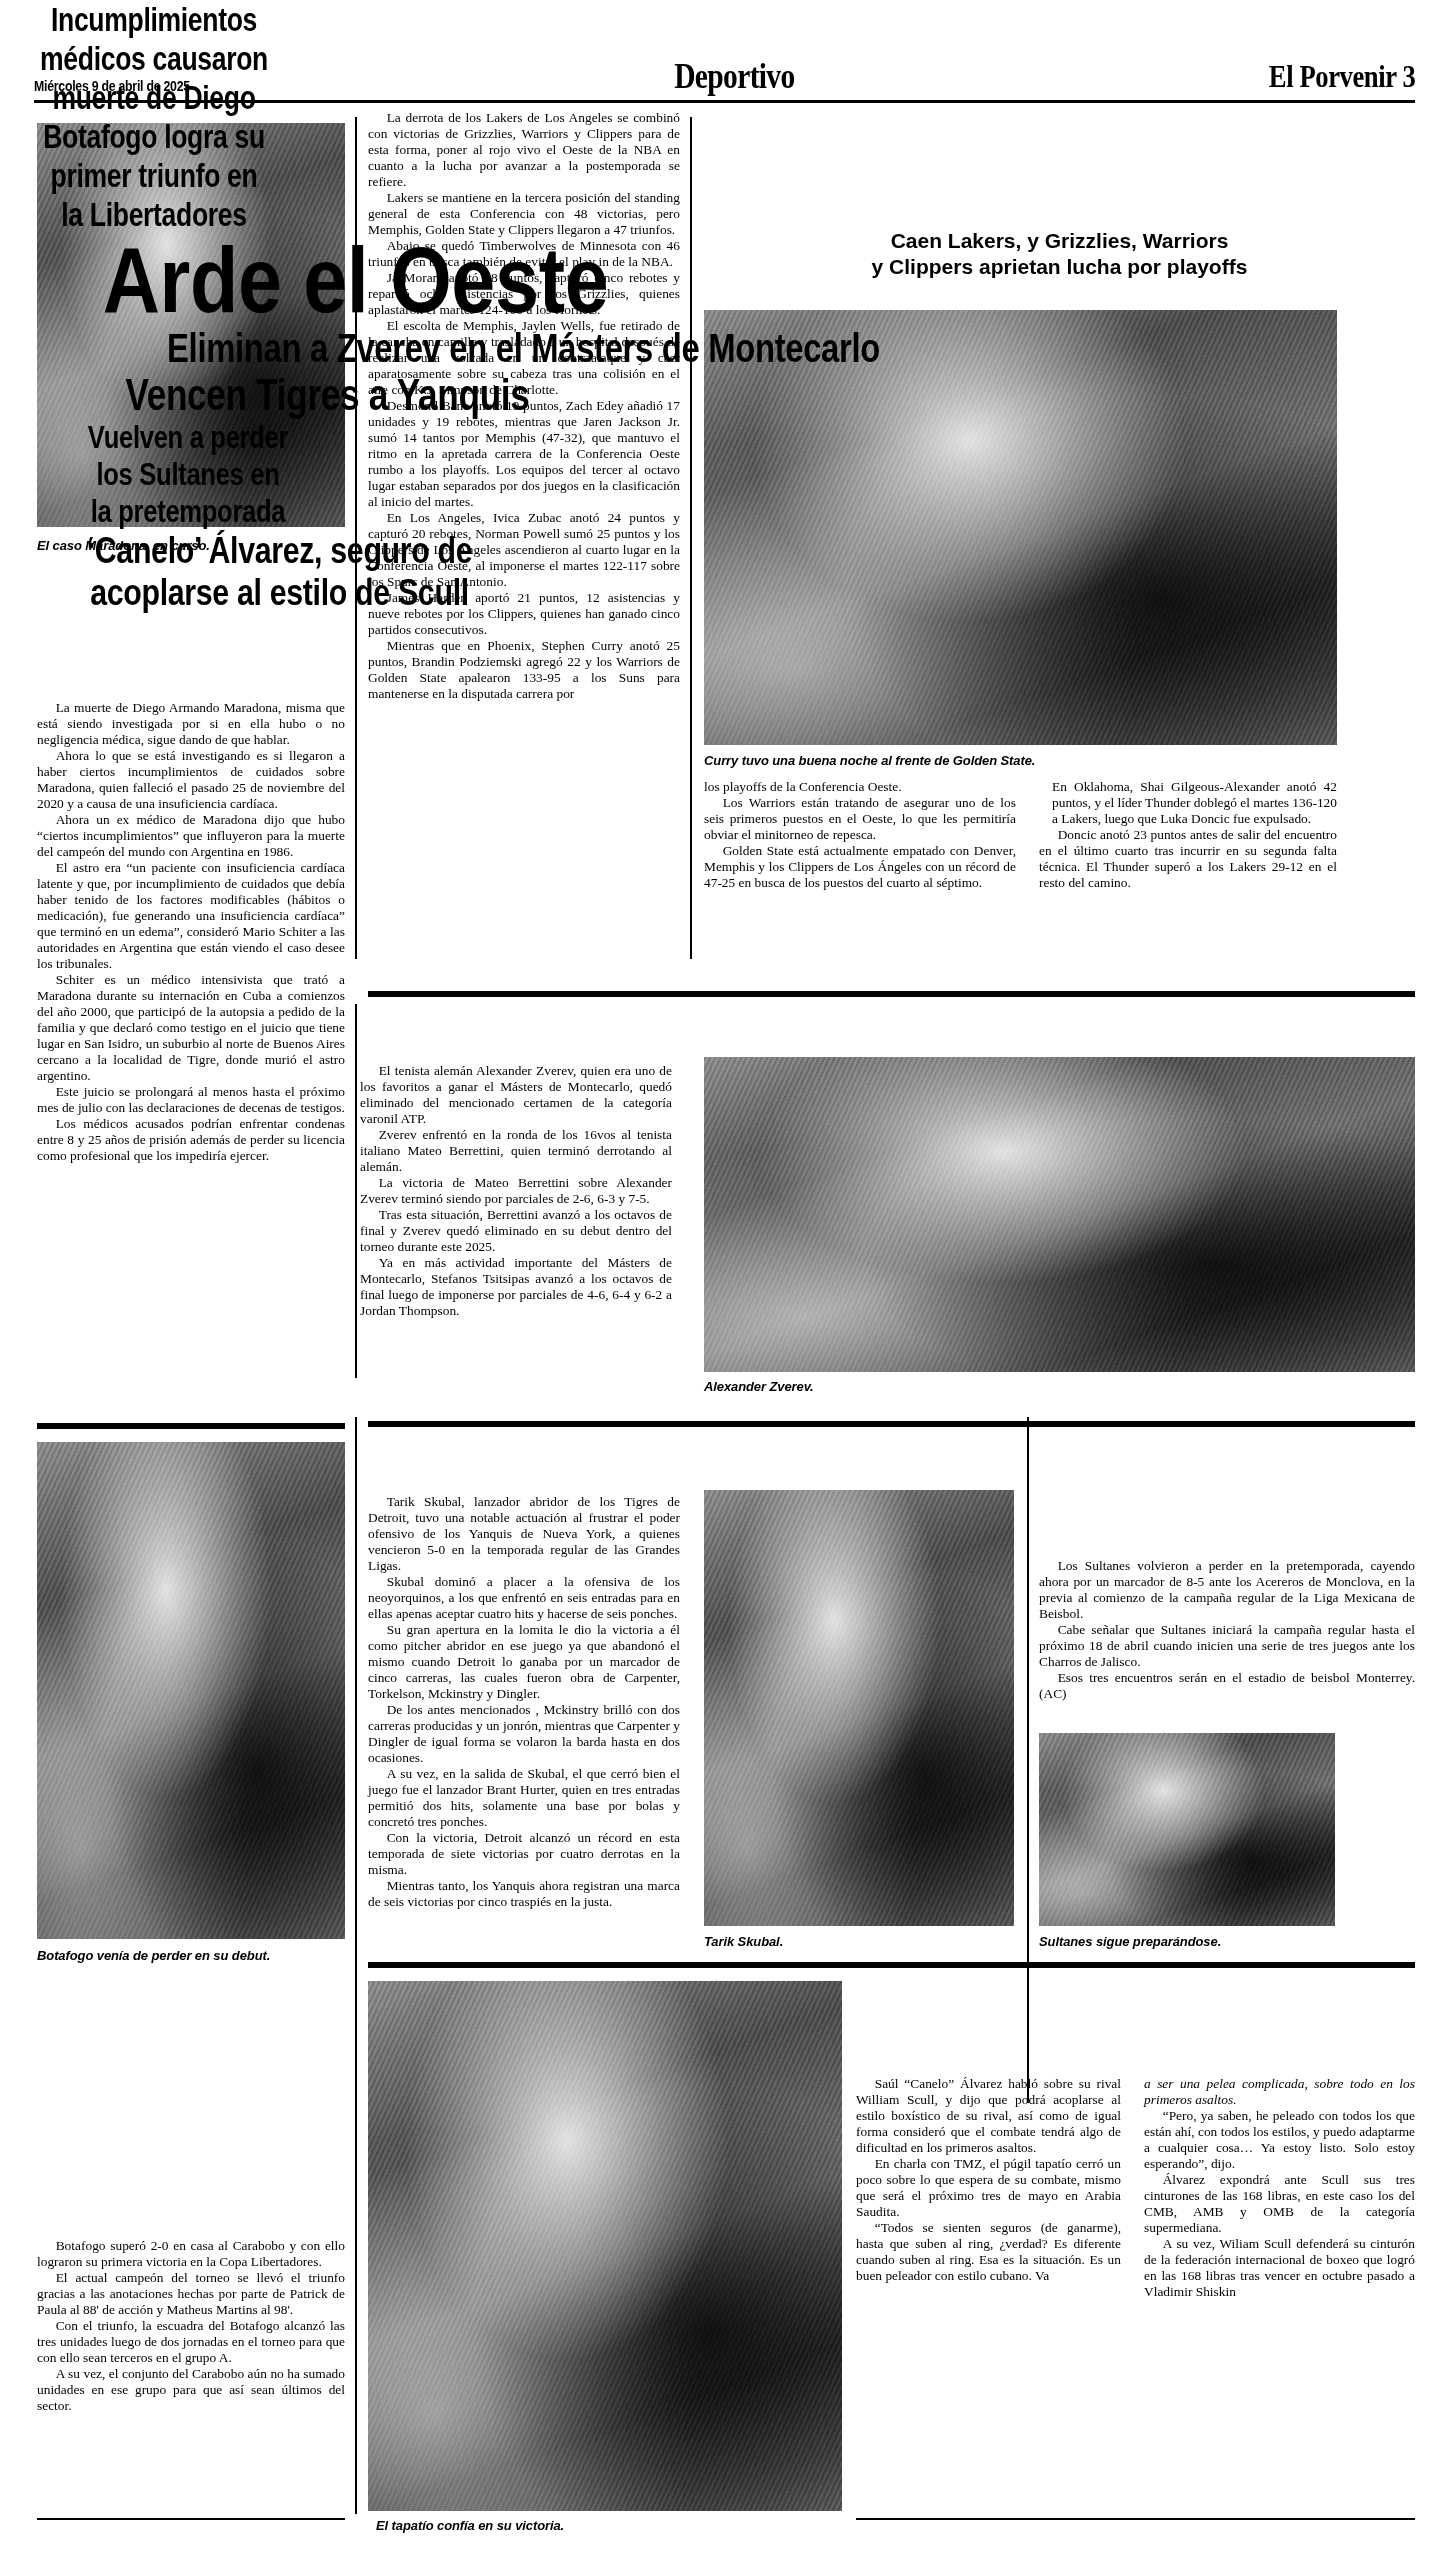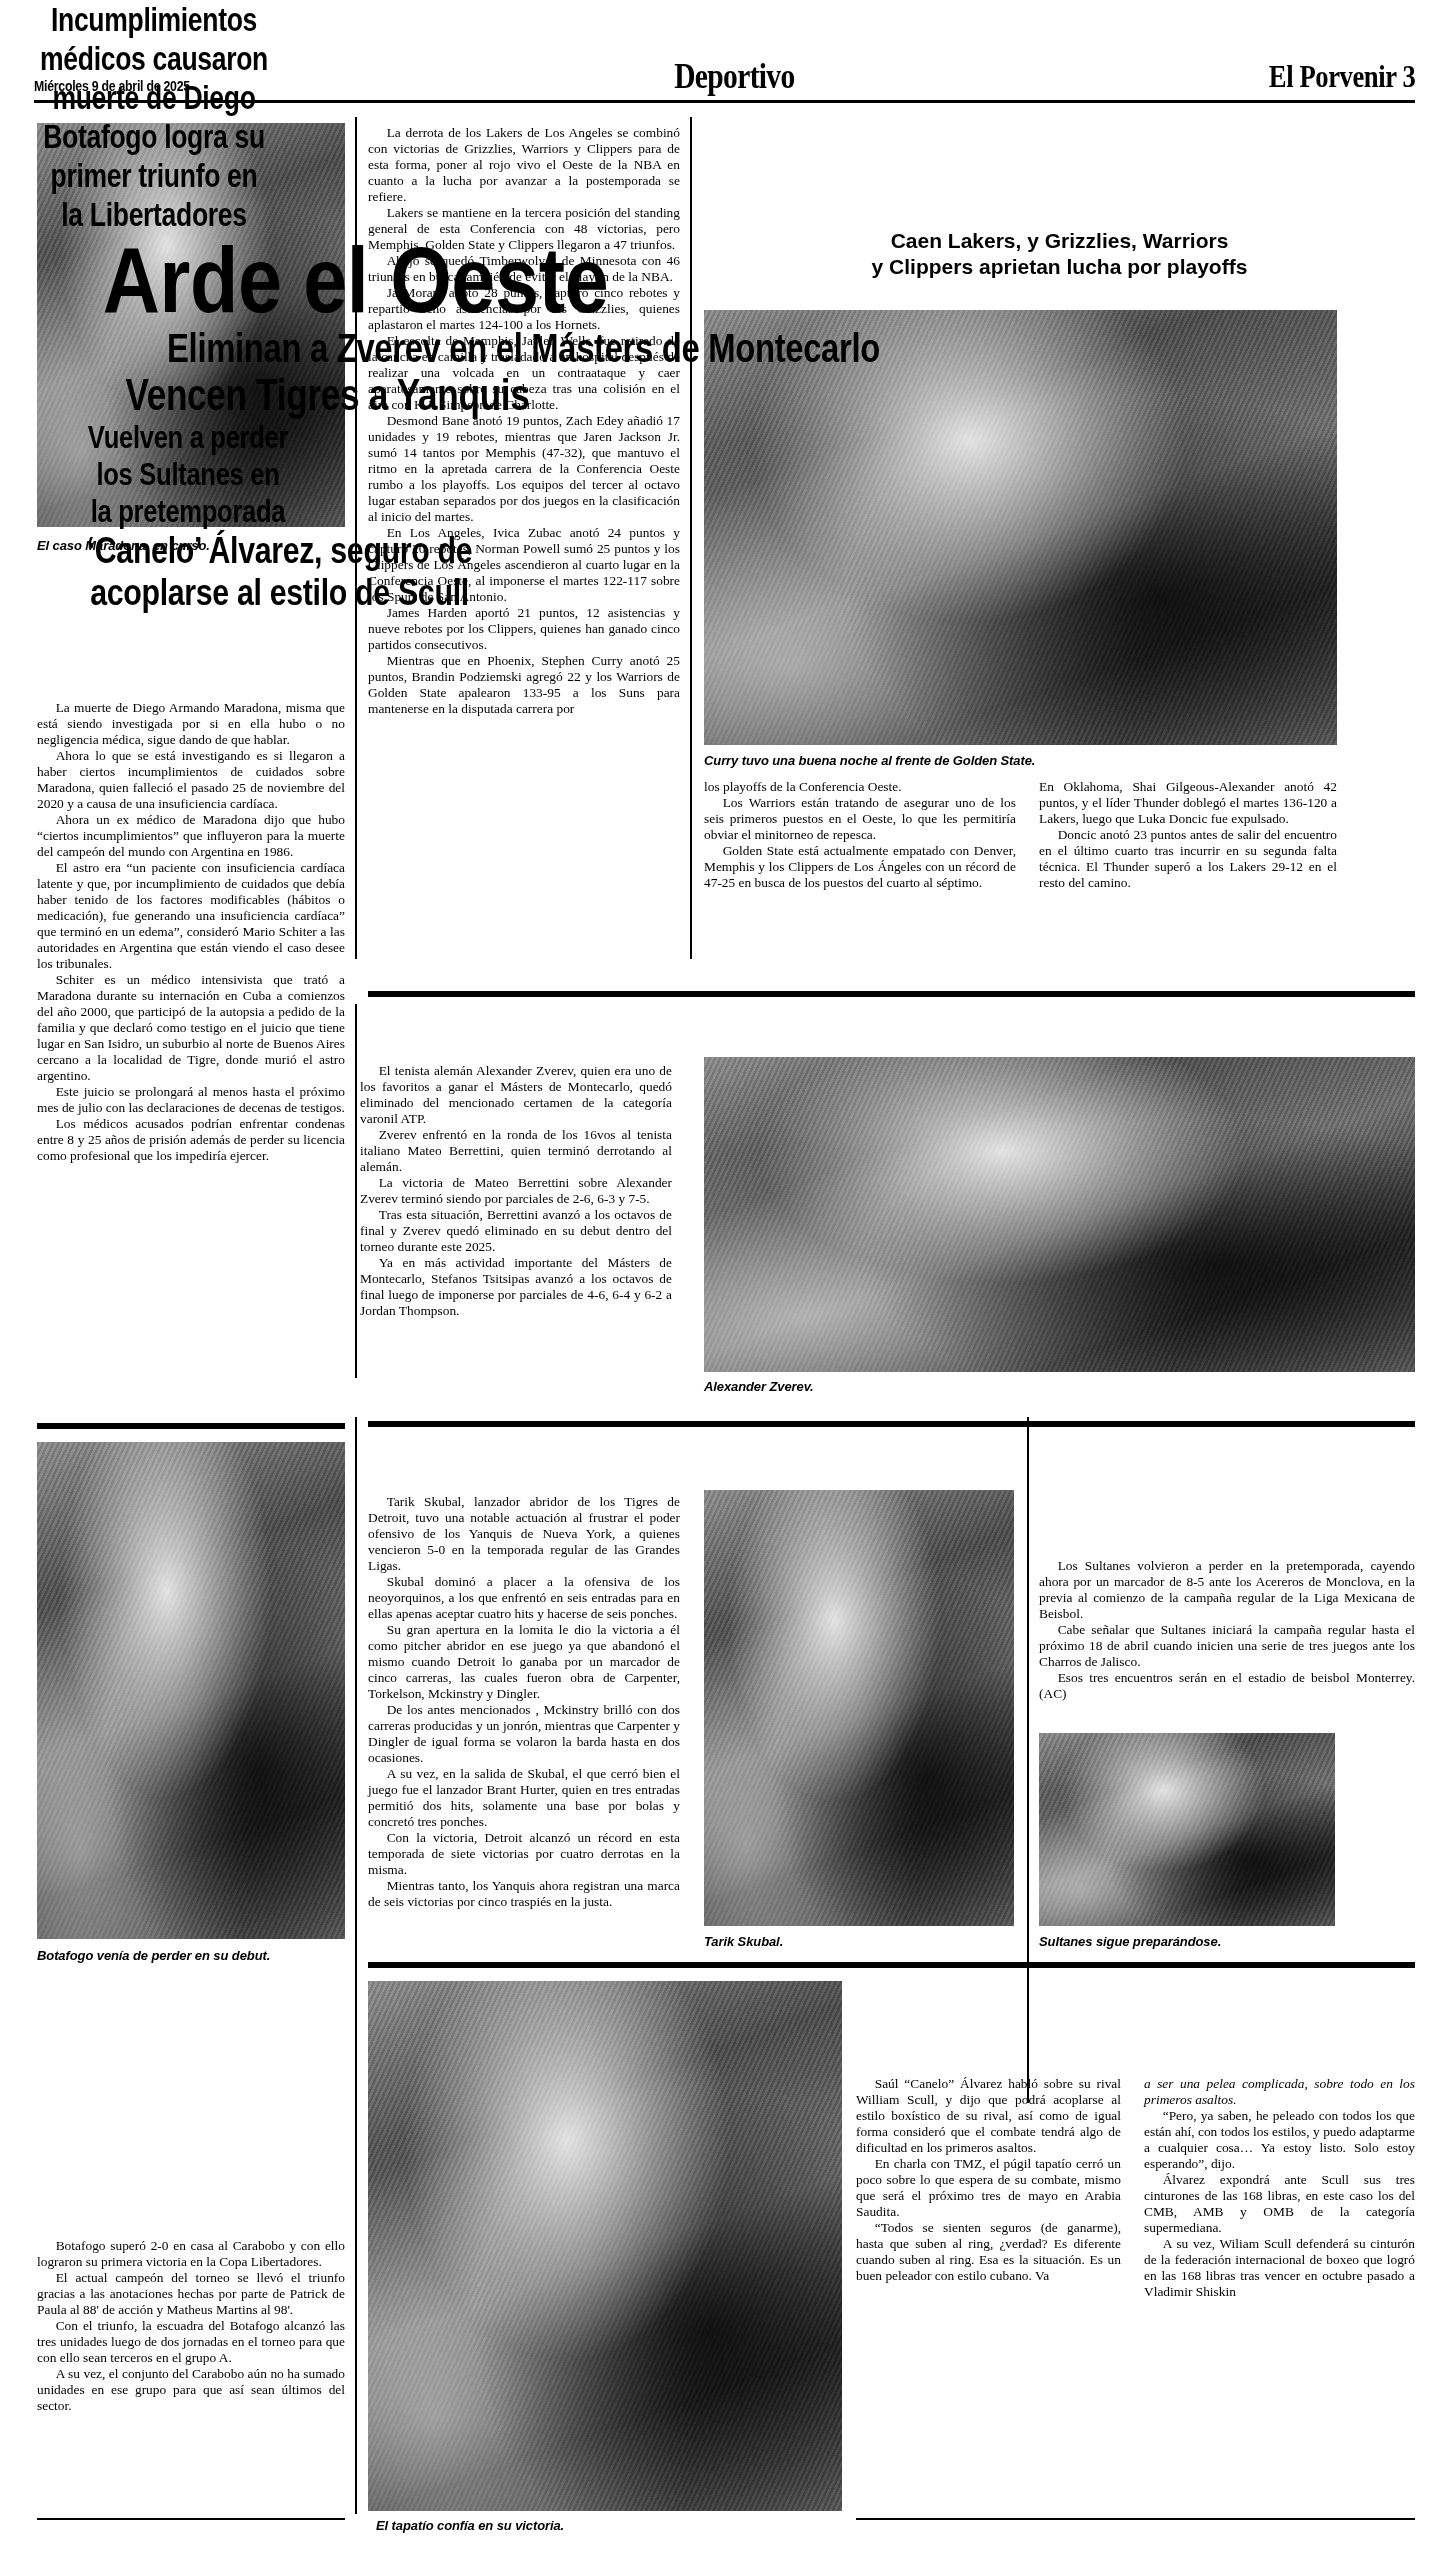--- a/index.html
+++ b/index.html
@@ -146,21 +146,21 @@
 
   <div class="body" style="left:37px; top:2238px; width:308px;">
     <p>Botafogo superó 2-0 en casa al Carabobo y con ello lograron su primera victoria en la Copa Libertadores.</p>
     <p>El actual campeón del torneo se llevó el triunfo gracias a las anotaciones hechas por parte de Patrick de Paula al 88' de acción y Matheus Martins al 98'.</p>
     <p>Con el triunfo, la escuadra del Botafogo alcanzó las tres unidades luego de dos jornadas en el torneo para que con ello sean terceros en el grupo A.</p>
     <p>A su vez, el conjunto del Carabobo aún no ha sumado unidades en ese grupo para que así sean últimos del sector.</p>
   </div>
 
   <div class="hrule thin" style="left:37px; top:2518px; width:308px;"></div>
 
-  <div class="body" style="left:368px; top:125px; width:312px;">
+  <div class="body" style="left:368px; top:110px; width:312px;">
     <p>La derrota de los Lakers de Los Angeles se combinó con victorias de Grizzlies, Warriors y Clippers para de esta forma, poner al rojo vivo el Oeste de la NBA en cuanto a la lucha por avanzar a la postemporada se refiere.</p>
     <p>Lakers se mantiene en la tercera posición del standing general de esta Conferencia con 48 victorias, pero Memphis, Golden State y Clippers llegaron a 47 triunfos.</p>
     <p>Abajo se quedó Timberwolves de Minnesota con 46 triunfos en busca también de evitar el play in de la NBA.</p>
     <p>Ja Morant anotó 28 puntos, capturó cinco rebotes y repartió ocho asistencias por los Grizzlies, quienes aplastaron el martes 124-100 a los Hornets.</p>
     <p>El escolta de Memphis, Jaylen Wells, fue retirado de la cancha en camilla y trasladado a un hospital después de realizar una volcada en un contraataque y caer aparatosamente sobre su cabeza tras una colisión en el aire con K.J. Simpson de Charlotte.</p>
     <p>Desmond Bane anotó 19 puntos, Zach Edey añadió 17 unidades y 19 rebotes, mientras que Jaren Jackson Jr. sumó 14 tantos por Memphis (47-32), que mantuvo el ritmo en la apretada carrera de la Conferencia Oeste rumbo a los playoffs. Los equipos del tercer al octavo lugar estaban separados por dos juegos en la clasificación al inicio del martes.</p>
     <p>En Los Angeles, Ivica Zubac anotó 24 puntos y capturó 20 rebotes, Norman Powell sumó 25 puntos y los Clippers de Los Ángeles ascendieron al cuarto lugar en la Conferencia Oeste, al imponerse el martes 122-117 sobre los Spurs de San Antonio.</p>
     <p>James Harden aportó 21 puntos, 12 asistencias y nueve rebotes por los Clippers, quienes han ganado cinco partidos consecutivos.</p>
     <p>Mientras que en Phoenix, Stephen Curry anotó 25 puntos, Brandin Podziemski agregó 22 y los Warriors de Golden State apalearon 133-95 a los Suns para mantenerse en la disputada carrera por</p>
   </div>
@@ -177,21 +177,21 @@
     </div>
   <div class="caption" style="left:704px; top:753px;">Curry tuvo una buena noche al frente de Golden State.</div>
 
   <div class="body" style="left:704px; top:779px; width:312px;">
     <p style="text-indent:0;">los playoffs de la Conferencia Oeste.</p>
     <p>Los Warriors están tratando de asegurar uno de los seis primeros puestos en el Oeste, lo que les permitiría obviar el minitorneo de repesca.</p>
     <p>Golden State está actualmente empatado con Denver, Memphis y los Clippers de Los Ángeles con un récord de 47-25 en busca de los puestos del cuarto al séptimo.</p>
   </div>
 
   <div class="body" style="left:1039px; top:779px; width:298px;">
-    <p style="text-indent:0;">En Oklahoma, Shai Gilgeous-Alexander anotó 42 puntos, y el líder Thunder doblegó el martes 136-120 a Lakers, luego que Luka Doncic fue expulsado.</p>
+    <p style="text-indent:0;margin-left:13px;">En Oklahoma, Shai Gilgeous-Alexander anotó 42 puntos, y el líder Thunder doblegó el martes 136-120 a Lakers, luego que Luka Doncic fue expulsado.</p>
     <p>Doncic anotó 23 puntos antes de salir del encuentro en el último cuarto tras incurrir en su segunda falta técnica. El Thunder superó a los Lakers 29-12 en el resto del camino.</p>
   </div>
 
   <div class="hrule" style="left:368px; top:991px; width:1047px;"></div>
 
   <div class="hl" style="left:368px; top:1007px; width:1047px; font-size:41px; line-height:45px; text-align:center; transform:scaleX(0.80); transform-origin:center top;">Eliminan a Zverev en el Másters de Montecarlo</div>
 
   <div class="body" style="left:360px; top:1063px; width:312px;">
     <p>El tenista alemán Alexander Zverev, quien era uno de los favoritos a ganar el Másters de Montecarlo, quedó eliminado del mencionado certamen de la categoría varonil ATP.</p>
     <p>Zverev enfrentó en la ronda de los 16vos al tenista italiano Mateo Berrettini, quien terminó derrotando al alemán.</p>

